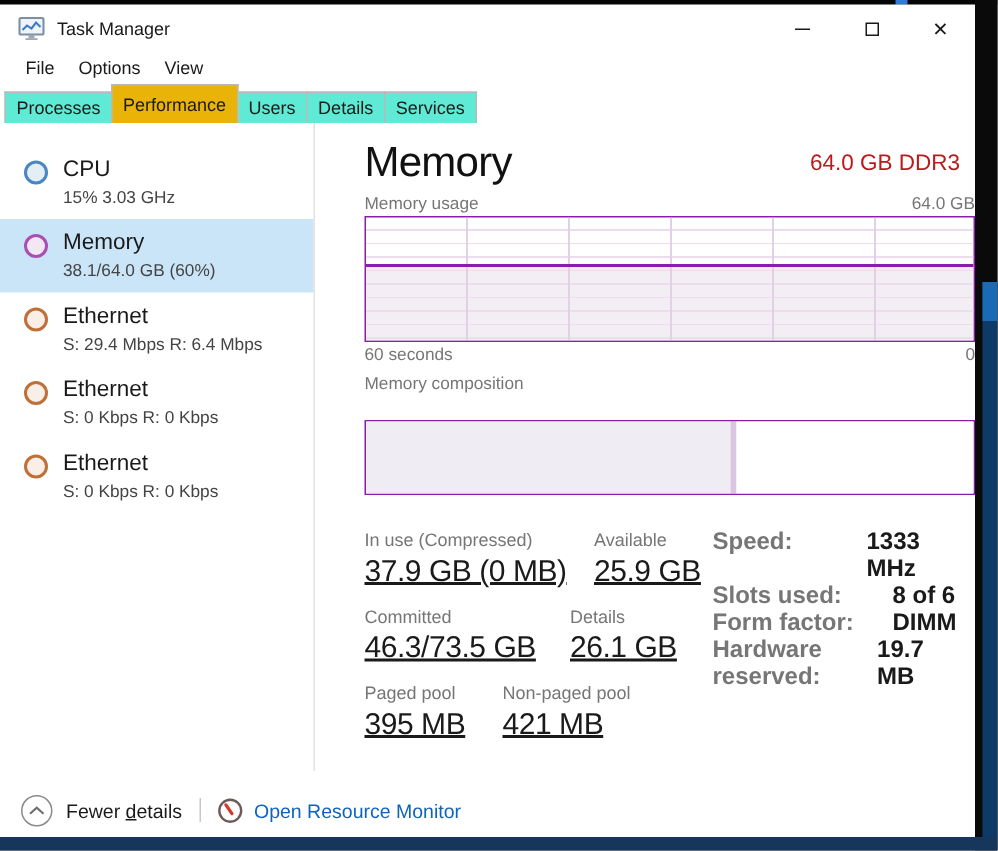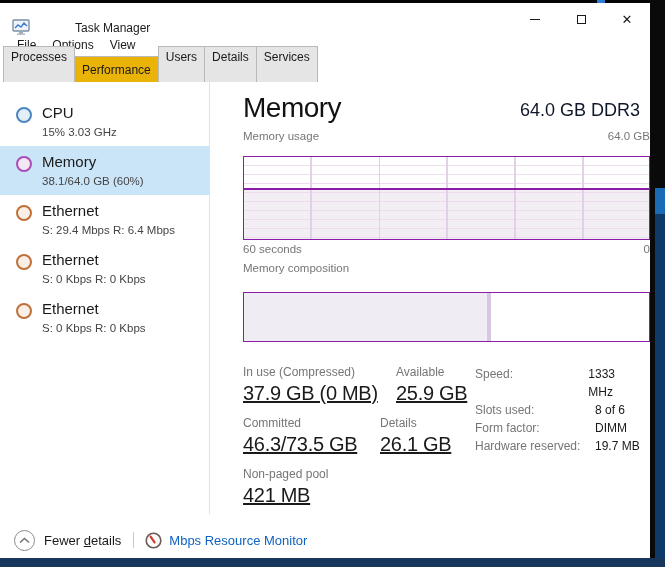--- a/index.html
+++ b/index.html
@@ -17,39 +17,39 @@
   .right-strip .blue-bright { position:absolute; left:5px; top:188px; width:10px; height:26px; background:#1b6ab5; }
   .bottom-strip { position:absolute; left:0; top:558px; width:665px; height:9px; background:#16365c; }
 
   
   .window {
     position:absolute; left:0; top:3px; width:650px; height:555px;
     background:#fff; display:flex; flex-direction:column;
   }
 
   
-  .titlebar { height:32px; display:flex; align-items:flex-end; padding-left:12px; flex:0 0 auto;gap:37px; }
+  .titlebar { height:32px; display:flex; align-items:center; padding-left:12px; flex:0 0 auto; }
   .titlebar .app-icon { width:18px; height:16px; margin-right:8px; }
   .titlebar .title { font-size:12px; color:#1a1a1a; flex:1; }
   .win-controls { display:flex; height:100%; }
   .win-btn { width:46px; height:100%; display:flex; align-items:center; justify-content:center; cursor:default; color:#1a1a1a; }
   .min-glyph { width:10px; height:1px; background:#1a1a1a; display:block; }
   .max-glyph { width:9px; height:9px; border:1px solid #1a1a1a; display:block; }
   .close-glyph { font-size:13px; line-height:1; }
 
   
   .menubar { height:21px; display:flex; align-items:center; padding-left:9px; flex:0 0 auto; }
   .menu-item { font-size:12px; color:#1a1a1a; padding:2px 8px 4px 8px; }
 
   
   .tabbar { height:26px; display:flex; align-items:flex-end; padding-left:3px; flex:0 0 auto; position:relative; }
   .tab {
-    font-size:12px; color:#1a1a1a; background:#e5e5e5;
+    font-size:12px; color:#1a1a1a; background:#5eead4;
     border:1px solid #b9b9b9; border-bottom:none;
-    padding:3px 7px 4px 7px; height:36px; margin-right:0; position:relative;
+    padding:3px 7px 4px 7px; height:21px; margin-right:0; position:relative;
   }
   .tab + .tab { margin-left:-1px; }
   .tab.active {
     background:#eab308; height:26px; padding-top:6px; z-index:2;
     border-bottom:none; box-shadow:0 1px 0 #fff;
   }
 
   
   .content { flex:1; display:flex; position:relative; min-height:0;gap:20px; }
   .sidebar { width:210px; flex:0 0 auto; padding-top:15px; border-right:1px solid #e2e2e2; height:432px; }
@@ -58,23 +58,23 @@
   .side-icon { width:16px; height:16px; border-radius:50%; margin:3px 10px 0 0; flex:0 0 auto; border:2px solid; }
   .side-icon.cpu { border-color:#4a86c0; background:#e3eef7; }
   .side-icon.mem { border-color:#a94fb4; background:#f3e7f4; }
   .side-icon.eth { border-color:#bf7038; background:#f9efe6; }
   .side-text .t { font-size:15px; color:#1a1a1a; line-height:18px; }
   .side-text .s { font-size:11.5px; color:#444; line-height:14px; margin-top:3px; }
 
   .main { flex:1; padding:10px 10px 0 13px; min-width:0; }
   .main-header { display:flex; align-items:flex-start; justify-content:space-between; }
   .main-title { font-size:28px; font-weight:300; color:#111; letter-spacing:-0.5px; line-height:32px; }
-  .main-cap { font-size:18px; color:#0f172a; margin-top:8px; }
-
-  .axis-row { display:flex; justify-content:space-between; font-size:11.5px; color:#767676; margin-top:6px; margin-bottom:14px; }
+  .main-cap { font-size:15px; color:#b91c1c; margin-top:8px; }
+
+  .axis-row { display:flex; justify-content:space-between; font-size:11.5px; color:#767676; margin-top:6px; margin-bottom:2px; }
 
   
   .graph { width:407px; height:84px; border:1px solid #8b1da8; position:relative; background:#fff; overflow:hidden; }
   .graph .fill { position:absolute; left:0; right:0; bottom:0; height:49px; background:#f3edf4; }
   .graph .hgrid { position:absolute; inset:0;
     background:repeating-linear-gradient(to bottom, transparent 0 8px, #ecdcee 8px 9px); }
   .graph .vgrid { position:absolute; inset:0;
     background:repeating-linear-gradient(to right, transparent 0 66.5px, #e2d0e7 66.5px 68px); }
   .graph .usage-line { position:absolute; left:0; right:0; top:31px; height:2px; background:#8b1da8; }
 
@@ -89,21 +89,21 @@
   
   .stats-area { display:flex; margin-top:23px; }
   .stats-left { width:232px; flex:0 0 auto; }
   .stat-row { display:flex; margin-bottom:11px; }
   .stat-cell { white-space:nowrap; }
   .stat-label { font-size:12px; color:#767676; margin-bottom:3px; }
   .stat-value { font-size:20px; color:#1a1a1a; letter-spacing:-0.3px;text-decoration:underline; }
   .w1 { width:153px; } .w2 { width:137px; } .w3 { width:92px; }
 
   .details { margin-left:0; }
-  .detail-row { display:flex; font-size:12px; line-height:18px; }
+  .detail-row { display:flex; font-size:16px; line-height:18px;font-weight:bold; }
   .detail-label { width:120px; color:#767676; }
   .detail-value { color:#1a1a1a; }
 
   
   .statusbar { height:36px; flex:0 0 auto; display:flex; align-items:center; padding-left:14px; margin-top:auto; }
   .chevron-circle { width:21px; height:21px; border-radius:50%; border:1px solid #8a8a8a; display:flex; align-items:center; justify-content:center; margin-right:9px; }
   .fewer { font-size:13px; color:#1a1a1a; }
   .fewer u { text-decoration:underline; }
   .sb-divider { width:1px; height:16px; background:#c8c8c8; margin:0 11px 0 12px; }
   .gauge { margin-right:7px; }
@@ -244,20 +244,24 @@
             <div class="stat-cell w2">
               <div class="stat-label">Committed</div>
               <div class="stat-value">46.3/73.5 GB</div>
             </div>
             <div class="stat-cell">
               <div class="stat-label">Details</div>
               <div class="stat-value">26.1 GB</div>
             </div>
           </div>
           <div class="stat-row">
+            <div class="stat-cell w3">
+              <div class="stat-label">Paged pool</div>
+              <div class="stat-value">395 MB</div>
+            </div>
             <div class="stat-cell">
               <div class="stat-label">Non-paged pool</div>
               <div class="stat-value">421 MB</div>
             </div>
           </div>
         </div>
 
         <div class="details">
           <div class="detail-row">
             <span class="detail-label">Speed:</span>
@@ -285,15 +289,15 @@
       <svg width="11" height="7" viewBox="0 0 11 7">
           <polyline points="1,5.5 5.5,1.5 10,5.5" fill="none" stroke="#6e6e6e" stroke-width="1.4"></polyline>
         </svg>
     </span>
     <span class="fewer"><span>Fewer </span><u>d</u><span>etails</span></span>
     <span class="sb-divider"></span>
     <svg class="gauge" width="17" height="17" viewBox="0 0 17 17">
       <circle cx="8.5" cy="8.5" r="7.3" fill="#fdfdfd" stroke="#6b5a55" stroke-width="1.6"></circle>
       <line x1="5.6" y1="4.6" x2="9.6" y2="10.4" stroke="#d23a2a" stroke-width="2.2" stroke-linecap="round"></line>
     </svg>
-    <span class="res-link">Mbps Resource Monitor</span>
+    <span class="res-link">Open Resource Monitor</span>
   </div>
 </div>
 
 </body></html>

